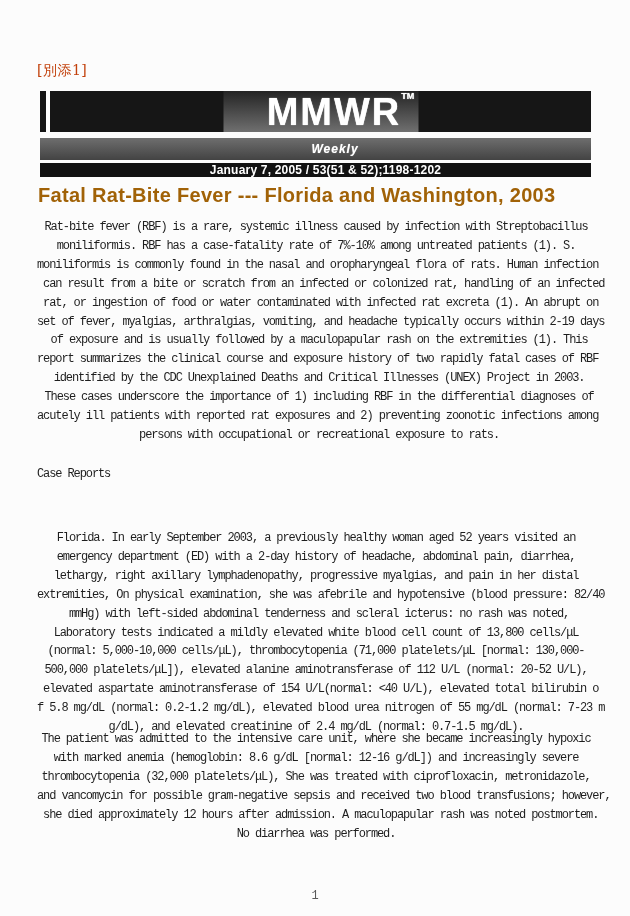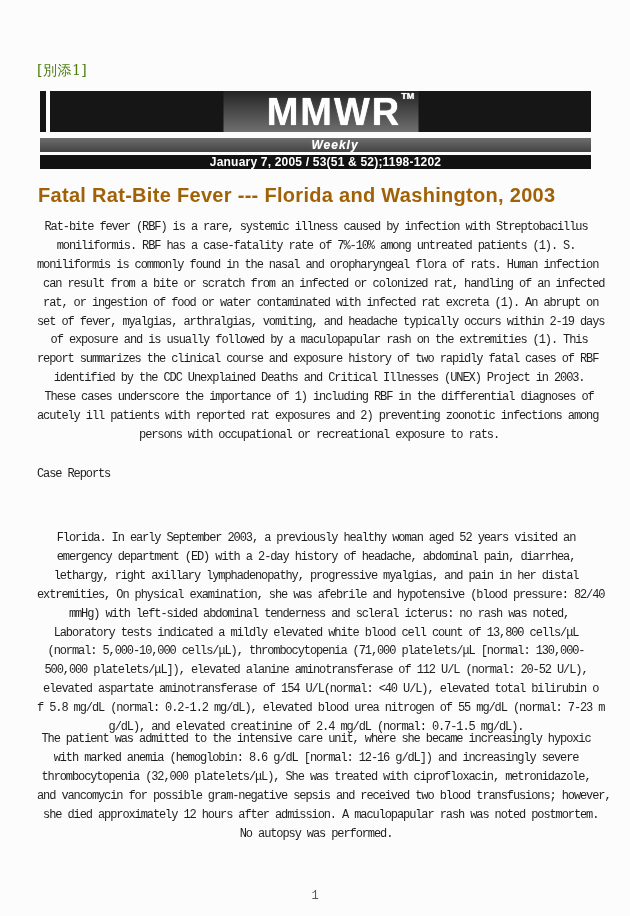--- a/index.html
+++ b/index.html
@@ -14,21 +14,21 @@
     position: absolute;
     inset: 0;
     background: #fcfcfc;
   }
   .attachment-label {
     position: absolute;
     left: 37px;
     top: 62px;
     font-family: "DejaVu Serif", serif;
     font-size: 14px;
-    color: #4d7c0f;
+    color: #c2410c;
     letter-spacing: 0.5px;
   }
   
   .masthead {
     position: absolute;
     left: 40px;
     top: 91px;
     width: 551px;
   }
   .masthead-top {
@@ -70,24 +70,24 @@
     line-height: 1;
     text-shadow: 0 0 1px #fff;
   }
   .mmwr-logo-text sup {
     font-size: 9px;
     letter-spacing: 0;
     vertical-align: 26px;
   }
   .weekly-bar {
     margin-top: 6px;
-    height: 14px;
+    height: 22px;
     background: linear-gradient(to bottom, #6e6e6e, #434343);
     display: flex;
-    align-items: flex-end;
+    align-items: center;
     justify-content: center;
     padding-left: 39px;
   }
   .weekly-label {
     color: #ffffff;
     font-family: "Liberation Sans", sans-serif;
     font-style: italic;
     font-weight: bold;
     font-size: 12px;
     letter-spacing: 1px;
@@ -201,18 +201,18 @@
       <div class="line">f 5.8 mg/dL (normal: 0.2-1.2 mg/dL), elevated blood urea nitrogen of 55 mg/dL (normal: 7-23 m</div>
       <div class="line">g/dL), and elevated creatinine of 2.4 mg/dL (normal: 0.7-1.5 mg/dL).</div>
     </div>
 
   <div class="body-block outcome-paragraph">
       <div class="line">The patient was admitted to the intensive care unit, where she became increasingly hypoxic</div>
       <div class="line">with marked anemia (hemoglobin: 8.6 g/dL [normal: 12-16 g/dL]) and increasingly severe</div>
       <div class="line">thrombocytopenia (32,000 platelets/μL), She was treated with ciprofloxacin, metronidazole,</div>
       <div class="line">and vancomycin for possible gram-negative sepsis and received two blood transfusions; however,</div>
       <div class="line"> she died approximately 12 hours after admission. A maculopapular rash was noted postmortem.</div>
-      <div class="line">No autopsy was performed.</div>
+      <div class="line">No diarrhea was performed.</div>
     </div>
 
   <div class="page-number">1</div>
 
 </div>
 
 </body></html>

